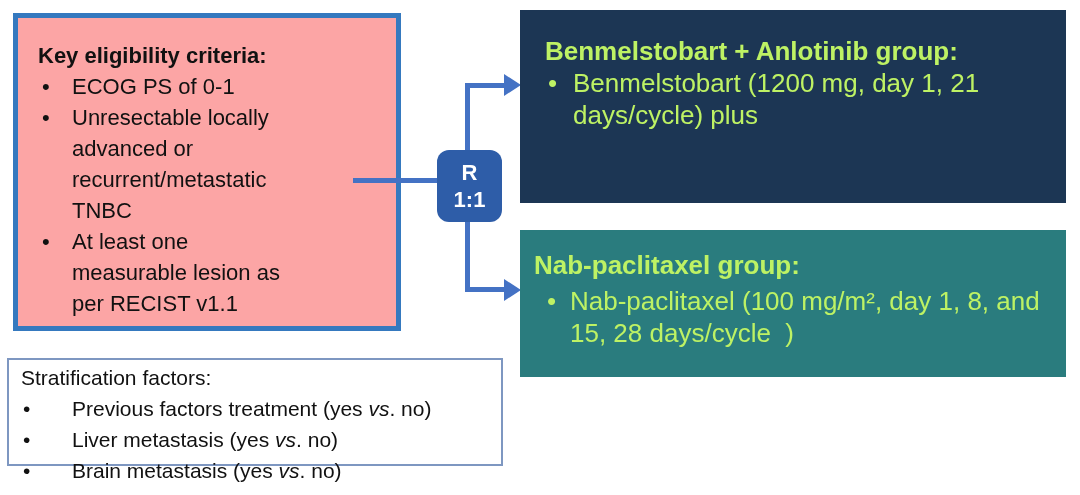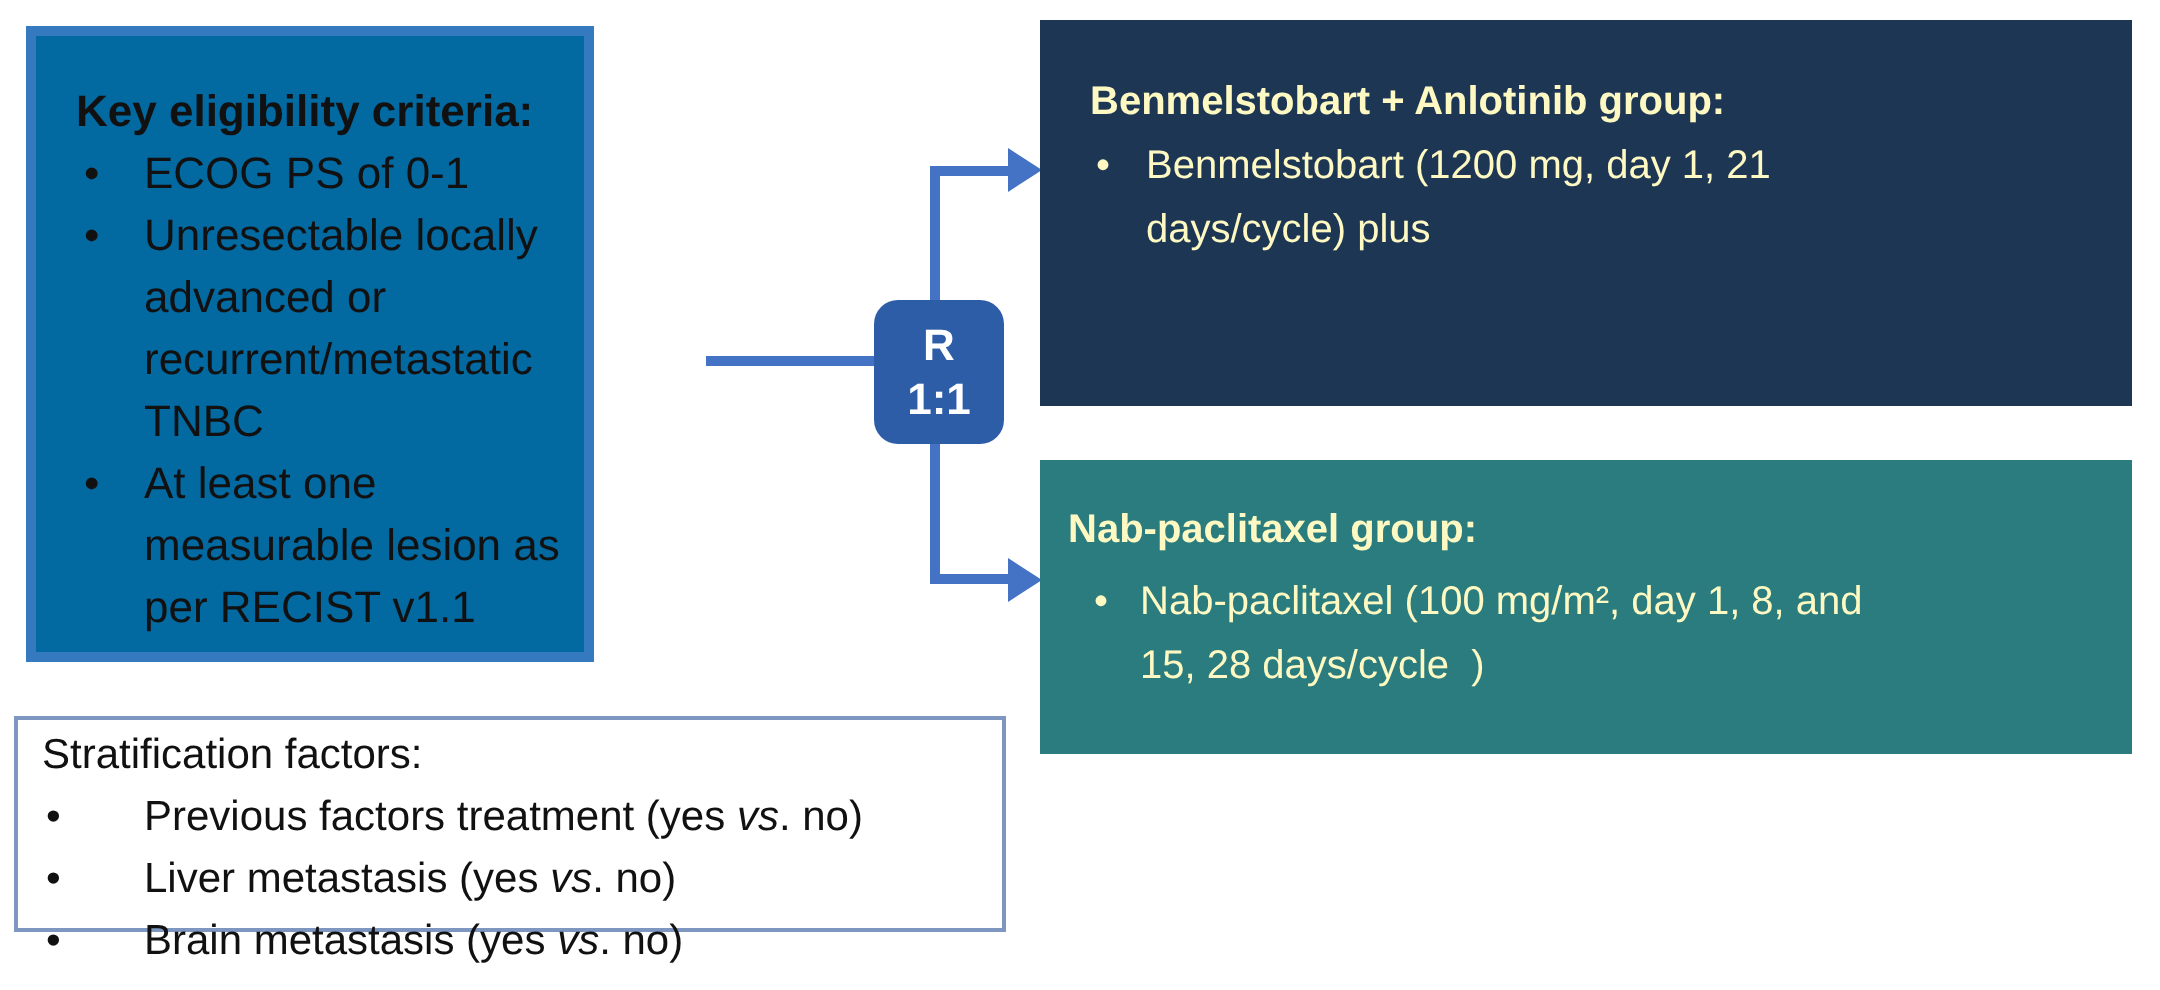--- a/index.html
+++ b/index.html
@@ -12,36 +12,36 @@
     font-family: "Liberation Sans", sans-serif;
     color: #111111;
     overflow: hidden;
   }
 
   
   .box { position: absolute; }
 
   .eligibility {
     left: 13px; top: 13px;
-    width: 284px; height: 318px;
+    width: 388px; height: 318px;
     border: 5px solid var(--elig-border);
-    background: #0369a1;
+    background: #fca5a5;
     padding: 22px 8px 0 20px;
     font-size: 22px;
     line-height: 31px;
   }
   .eligibility .box-title { font-weight: bold; }
   .eligibility li { padding-left: 34px; }
   .eligibility li::before { left: 4px; }
 
   .arm {
     left: 520px;
     width: 546px;
-    color: #fef9c3;
-    font-size: 20px;
+    color: #bef264;
+    font-size: 26px;
     line-height: 32px;
   }
   .arm .box-title { font-weight: bold; }
   .arm-a {
     top: 10px; height: 193px;
     background: var(--arm-a-bg);
     padding: 25px 20px 0 25px;
   }
   .arm-a li { padding-left: 28px; }
   .arm-a li::before { left: 3px; }

